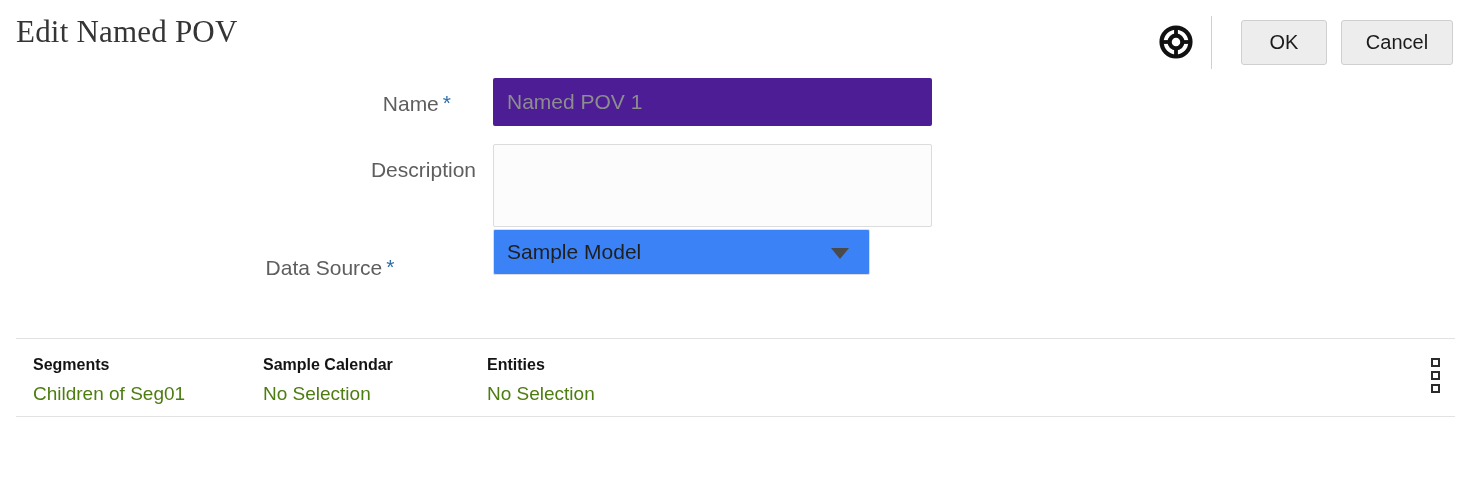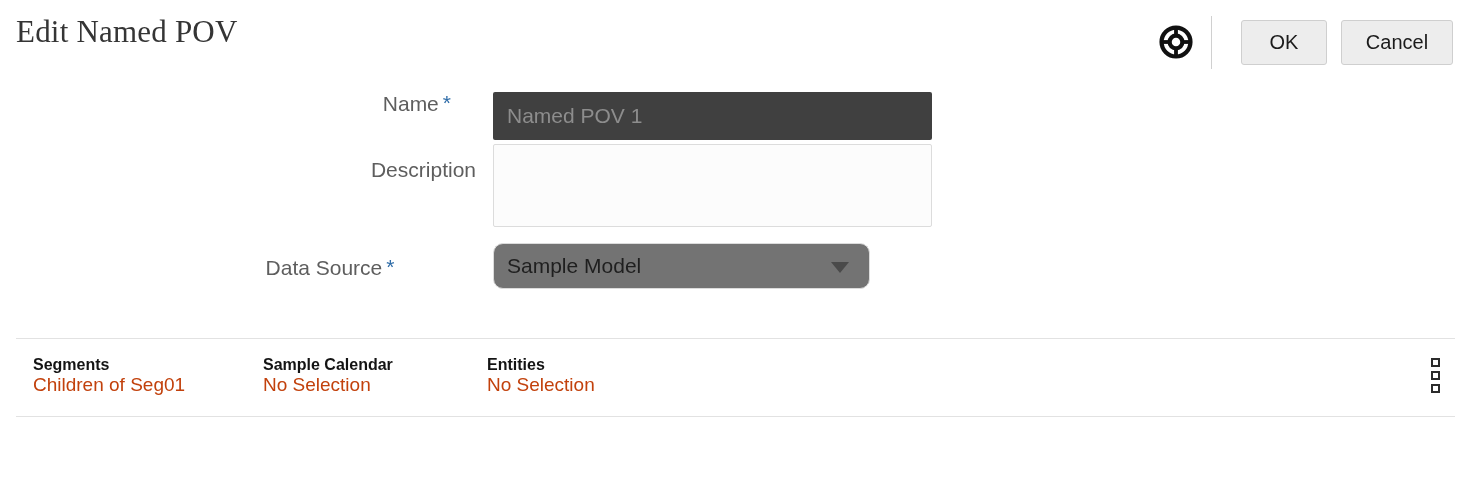--- a/index.html
+++ b/index.html
@@ -86,24 +86,24 @@
     line-height: 1;
     margin-left: 4px;
   }
   #name-label  { left: 181px; top: 92px;  width: 270px; }
   #desc-label  { left: 181px; top: 158px; width: 295px; }
   #ds-label    { left: 195px; top: 256px; width: 270px; text-align: center; }
 
   #name-input {
     position: absolute;
     left: 493px;
-    top: 92px;
+    top: 78px;
     width: 439px;
     height: 48px;
-    background: #404040;
+    background: #4c1d95;
     border: none;
     border-radius: 2px;
     box-sizing: border-box;
     font-family: "Liberation Sans", sans-serif;
     font-size: 21px;
     color: #8d8d8d;
     padding: 0 14px;
   }
   #description-input {
     position: absolute;
@@ -118,26 +118,26 @@
     font-family: "Liberation Sans", sans-serif;
     font-size: 20px;
     color: #333333;
     padding: 8px 12px;
     resize: none;
     outline: none;
   }
   #data-source-select {
     position: absolute;
     left: 493px;
-    top: 243px;
+    top: 229px;
     width: 377px;
     height: 46px;
-    background: #737373;
+    background: #3b82f6;
     border: 1px solid #dcdcdc;
-    border-radius: 10px;
+    border-radius: 2px;
     box-sizing: border-box;
     cursor: pointer;
   }
   #data-source-value {
     position: absolute;
     left: 13px;
     top: 10px;
     font-size: 21px;
     color: #1f1f1f;
     white-space: nowrap;
@@ -174,22 +174,23 @@
   .seg-col:nth-of-type(1) { left: 17px; }
   .seg-col:nth-of-type(2) { left: 247px; }
   .seg-col:nth-of-type(3) { left: 471px; }
   .seg-header {
     font-size: 16px;
     font-weight: bold;
     color: #141414;
     white-space: nowrap;
   }
   .seg-value {
+    margin-top: 9px;
     font-size: 19px;
-    color: #c2410c;
+    color: #4d7c0f;
     white-space: nowrap;
   }
   #segments-menu-button {
     position: absolute;
     right: 9px;
     top: 14px;
     width: 22px;
     height: 50px;
     cursor: pointer;
   }

